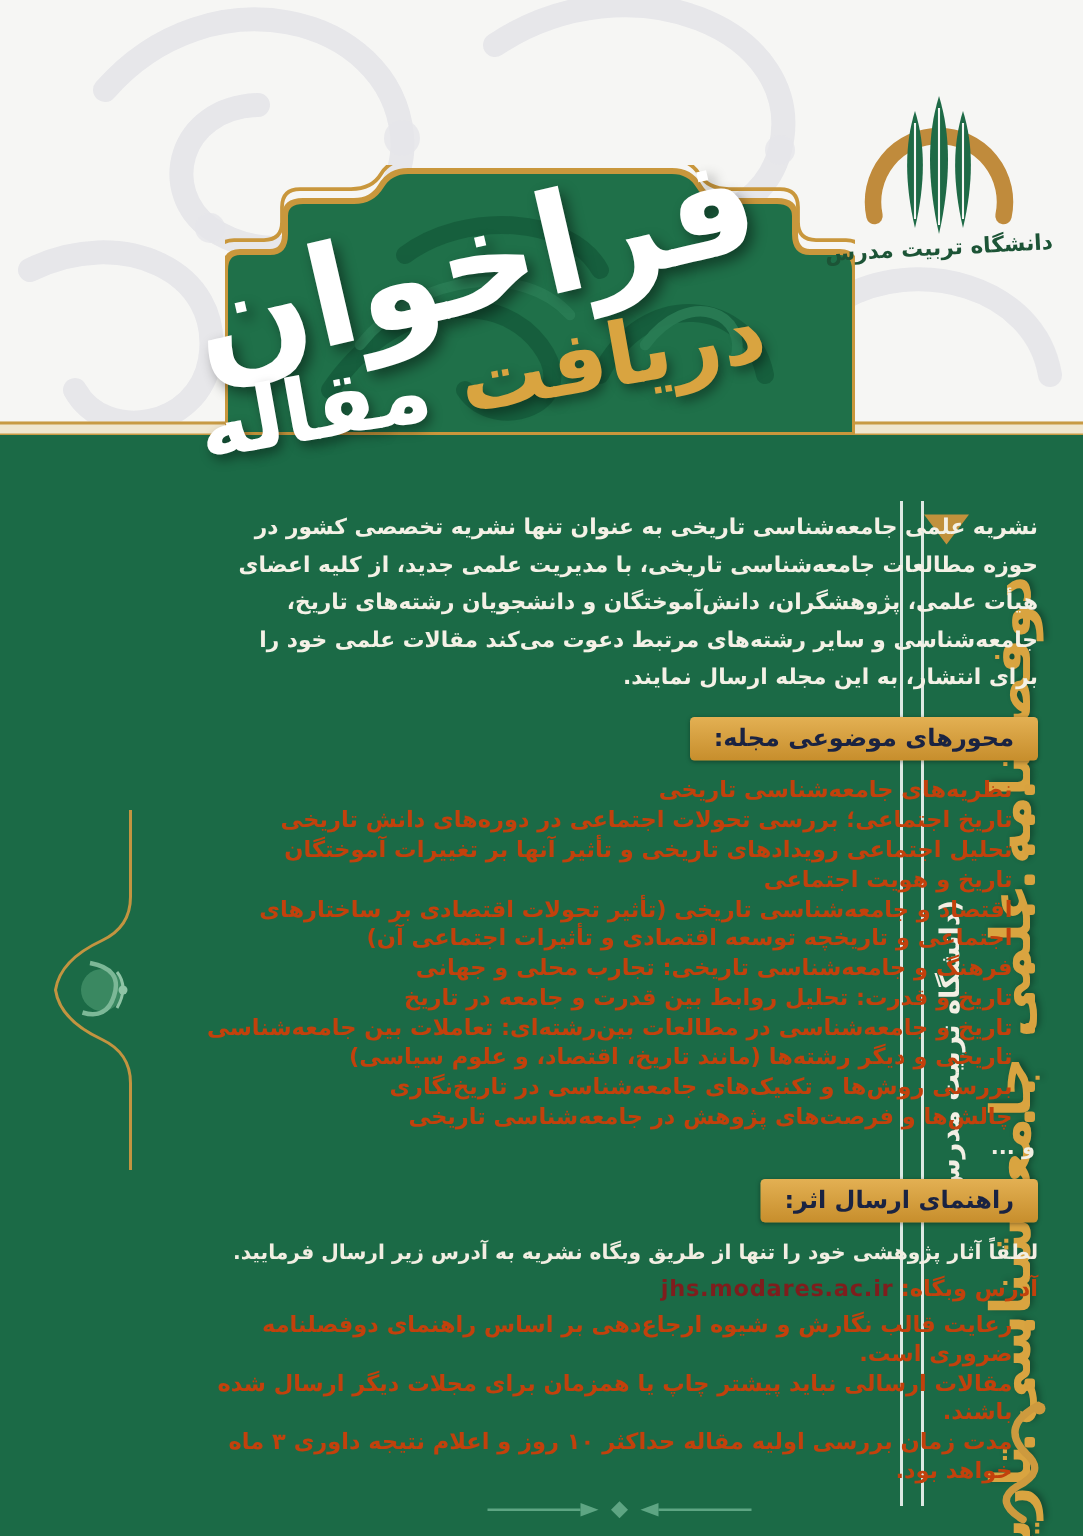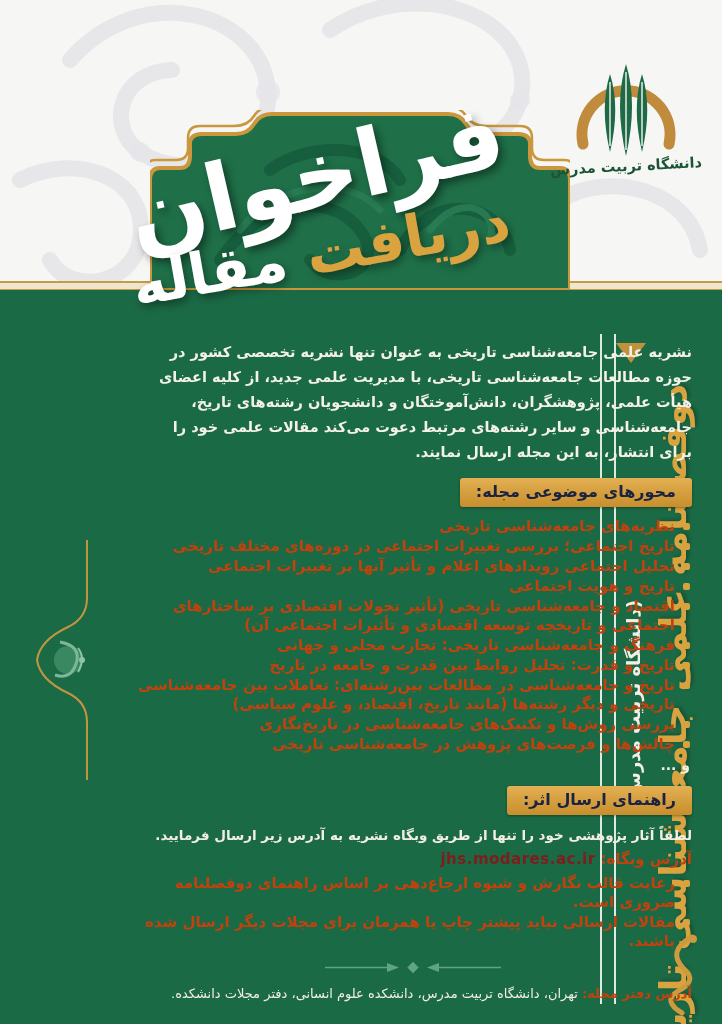--- a/index.html
+++ b/index.html
@@ -168,23 +168,23 @@
   <div class="content">
 
     <p class="intro">نشریه علمی جامعه‌شناسی تاریخی به عنوان تنها نشریه تخصصی کشور در حوزه مطالعات جامعه‌شناسی تاریخی، با مدیریت علمی جدید، از کلیه اعضای هیأت علمی، پژوهشگران، دانش‌آموختگان و دانشجویان رشته‌های تاریخ، جامعه‌شناسی و سایر رشته‌های مرتبط دعوت می‌کند مقالات علمی خود را برای انتشار، به این مجله ارسال نمایند.</p>
 
     <div class="sec-header">محورهای موضوعی مجله:</div>
 
     <ul class="bullets">
 
         <li>نظریه‌های جامعه‌شناسی تاریخی</li>
 
-        <li>تاریخ اجتماعی؛ بررسی تغییرات اجتماعی در دوره‌های مختلف تاریخی</li>
-
-        <li>تحلیل اجتماعی رویدادهای اعلام و تأثیر آنها بر تغییرات اجتماعی</li>
+        <li>تاریخ اجتماعی؛ بررسی تحولات اجتماعی در دوره‌های دانش تاریخی</li>
+
+        <li>تحلیل اجتماعی رویدادهای تاریخی و تأثیر آنها بر تغییرات آموختگان</li>
 
         <li>تاریخ و هویت اجتماعی</li>
 
         <li>اقتصاد و جامعه‌شناسی تاریخی (تأثیر تحولات اقتصادی بر ساختارهای اجتماعی و تاریخچه توسعه اقتصادی و تأثیرات اجتماعی آن)</li>
 
         <li>فرهنگ و جامعه‌شناسی تاریخی: تجارب محلی و جهانی</li>
 
         <li>تاریخ و قدرت: تحلیل روابط بین قدرت و جامعه در تاریخ</li>
 
         <li>تاریخ و جامعه‌شناسی در مطالعات بین‌رشته‌ای: تعاملات بین جامعه‌شناسی تاریخی و دیگر رشته‌ها (مانند تاریخ، اقتصاد، و علوم سیاسی)</li>
@@ -204,20 +204,21 @@
       <span class="gold-label">آدرس وبگاه:</span>
       <span class="website">jhs.modares.ac.ir</span>
     </p>
 
     <ul class="bullets">
 
         <li>رعایت قالب نگارش و شیوه ارجاع‌دهی بر اساس راهنمای دوفصلنامه ضروری است.</li>
 
         <li>مقالات ارسالی نباید پیشتر چاپ یا همزمان برای مجلات دیگر ارسال شده باشند.</li>
 
+        <li>مدت زمان بررسی اولیه مقاله حداکثر ۱۰ روز و اعلام نتیجه داوری ۳ ماه خواهد بود.</li>
       </ul>
 
     <div class="divider">
       <svg width="180" height="13" viewBox="0 0 180 13">
         <g stroke="#5ea583" fill="#5ea583">
           <line x1="2" y1="6.5" x2="64" y2="6.5" stroke-width="1.6"></line>
           <line x1="116" y1="6.5" x2="178" y2="6.5" stroke-width="1.6"></line>
           <path d="M76 6.5 L64 2 L64 11 Z" stroke="none"></path>
           <path d="M104 6.5 L116 2 L116 11 Z" stroke="none"></path>
           <rect x="86" y="2.5" width="8" height="8" transform="rotate(45 90 6.5)" stroke="none"></rect>

